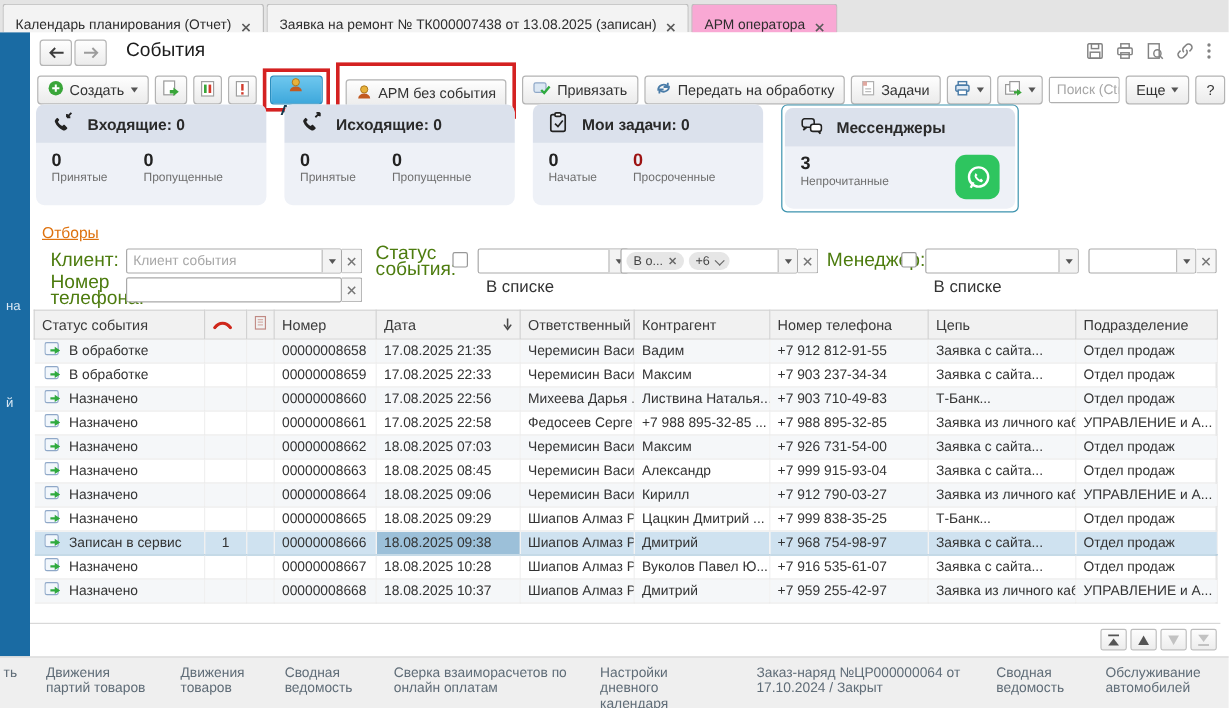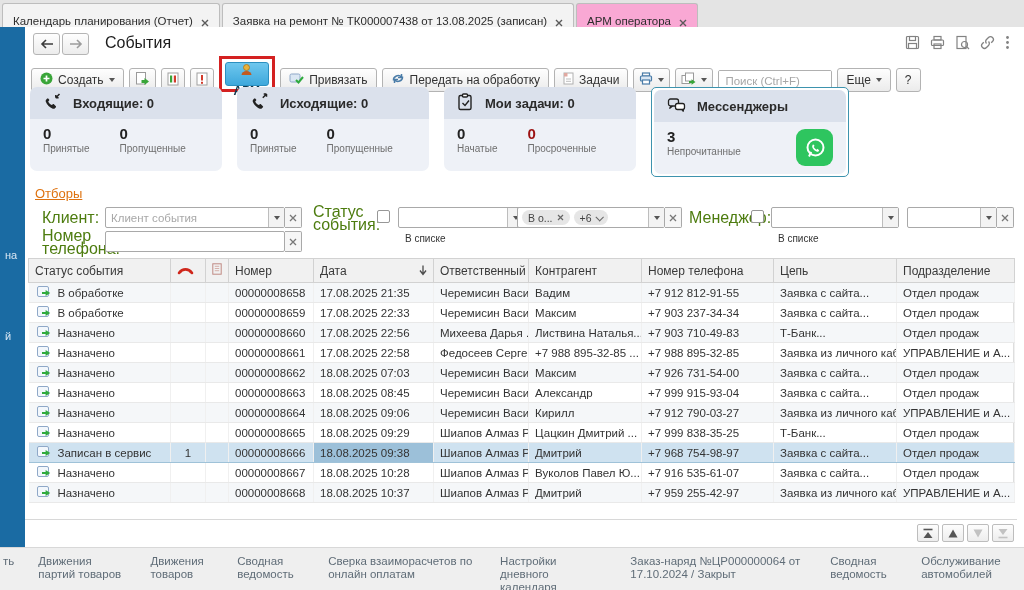--- a/index.html
+++ b/index.html
@@ -23,21 +23,21 @@
 
   .navbtn { position:absolute; top:6px; width:27px; height:22px; background:linear-gradient(#fefefe,#ececec); border:1px solid #b5b5b5; border-radius:3px; display:flex; align-items:center; justify-content:center; font-size:14px; }
   .nav-back { left:8px; color:#3a3a3a; }
   .nav-fwd { left:37px; color:#9a9a9a; }
   .page-title { position:absolute; left:80px; top:7px; font-size:16px; color:#1c1c1c; }
 
   .winicons { position:absolute; right:14px; top:8px; display:flex; gap:10px; align-items:center; }
   .winicons svg { display:block; }
 
   
-  .toolbar { position:absolute; left:6px; top:31px; width:990px; height:34px; display:flex; align-items:flex-end; gap:5px; }
+  .toolbar { position:absolute; left:6px; top:31px; width:990px; height:34px; display:flex; align-items:center; gap:5px; }
   .btn { display:inline-flex; align-items:center; gap:5px; height:24px; padding:0 8px; background:linear-gradient(#fefefe,#ebebeb); border:1px solid #b3b3b3; border-radius:3px; font-size:12px; color:#333; white-space:nowrap; }
   .btn.icon-only { padding:0 5px; }
   .btn-arm { background:linear-gradient(#6ec7ee,#3ea8dc); border-color:#2b8fc0; font-weight:bold; color:#14384d;flex-direction:column; }
   .caret { width:0; height:0; border-left:3.5px solid transparent; border-right:3.5px solid transparent; border-top:4px solid #555; display:inline-block; }
   .rw1 { display:inline-flex; border:3px solid #d42121; padding:3px; }
   .rw2 { display:inline-flex; border:3px solid #d42121; padding:11px 5px 6px; align-items:center; }
   .searchbox { display:inline-flex; height:22px; border:1px solid #b0b0b0; border-radius:2px; overflow:hidden; background:#fff; }
   .searchbox input { border:none; outline:none; width:112px; padding:0 6px; font-size:11.5px; color:#333; font-family:inherit; }
   .searchbox input::placeholder { color:#a7a7a7; }
 
@@ -54,21 +54,21 @@
 
   
   .otbory { position:absolute; left:10px; top:159px; font-size:13px; color:#de720f; text-decoration:underline; }
   .flabel { position:absolute; font-size:16px; color:#4d7c0f; line-height:13px; }
   .field { position:absolute; height:21px; border:1px solid #a9a9a9; background:#fff; display:flex; align-items:center; border-radius:2px; }
   .field input { flex:1; min-width:0; border:none; outline:none; font-size:11.5px; padding:0 5px; color:#333; font-family:inherit; background:transparent; }
   .field input::placeholder { color:#a8a8a8; }
   .dd { width:16px; align-self:stretch; display:flex; align-items:center; justify-content:center; border-left:1px solid #bdbdbd; background:#f3f3f3; }
   .clrbox { position:absolute; width:17px; height:21px; border:1px solid #a9a9a9; border-left:none; background:#f6f6f6; display:flex; align-items:center; justify-content:center; border-radius:0 2px 2px 0; }
   .cb { position:absolute; width:13px; height:13px; border:1px solid #979797; background:#fff; border-radius:2px; }
-  .val { font-size:10px; color:#333; padding:0 6px; flex:1;margin-top:41px; }
+  .val { font-size:14px; color:#333; padding:0 6px; flex:1;margin-top:41px; }
   .pill { display:inline-flex; align-items:center; gap:4px; background:#e6e6e6; border-radius:9px; height:15px; padding:0 6px; font-size:10.5px; color:#444; margin-left:4px; }
   .chev { width:6px; height:6px; border-right:1.4px solid #666; border-bottom:1.4px solid #666; transform:rotate(45deg) translateY(-1px); display:inline-block; }
 
   
   .tablewrap { position:absolute; left:3px; top:231px; width:986px; border-right:1px solid #dedede; }
   table { width:986px; border-collapse:collapse; table-layout:fixed; }
   thead th { height:24px; background:#f1f1f1; border:1px solid #d2d2d2; border-left:none; font-size:12px; font-weight:normal; color:#3a3a3a; text-align:left; padding:0 6px; overflow:hidden; white-space:nowrap; }
   thead th:first-child { border-left:1px solid #d2d2d2; }
   tbody td { height:20px; font-size:11.5px; color:#333; padding:0 6px; border-bottom:1px solid #e9e9e9; border-right:1px solid #f0f0f0; overflow:hidden; white-space:nowrap; }
   tbody tr.alt td { background:#f5f7f9; }
@@ -205,20 +205,29 @@
             <rect x="5" y="9.8" width="2" height="2" fill="#d23b2c"></rect>
           </svg></span>
     </div>
     <span class="rw1">
       <div class="btn btn-arm">
         <span><svg width="13" height="13">
               <circle cx="6.5" cy="4.5" r="3" fill="#e8b23b" stroke="#a9751c" stroke-width="0.8"></circle>
               <path d="M1.5 12 a5 4 0 0 1 10 0 z" fill="#c25a20"></path>
             </svg></span>
         <span>АРМ</span>
+      </div>
+    </span>
+    <span class="rw2">
+      <div class="btn">
+        <span><svg width="13" height="13">
+              <circle cx="6.5" cy="4.5" r="3" fill="#e8b23b" stroke="#a9751c" stroke-width="0.8"></circle>
+              <path d="M1.5 12 a5 4 0 0 1 10 0 z" fill="#c25a20"></path>
+            </svg></span>
+        <span>АРМ без события</span>
       </div>
     </span>
     <div class="btn">
       <span><svg width="15" height="13" fill="none">
             <rect x="1" y="2" width="10" height="8" rx="1.5" fill="#dbe7f3" stroke="#8fa8c8"></rect>
             <path d="M7 8 l2.5 2.5 4.5 -5.5" stroke="#2faa3e" stroke-width="2" fill="none"></path>
           </svg></span>
       <span>Привязать</span>
     </div>
     <div class="btn">

